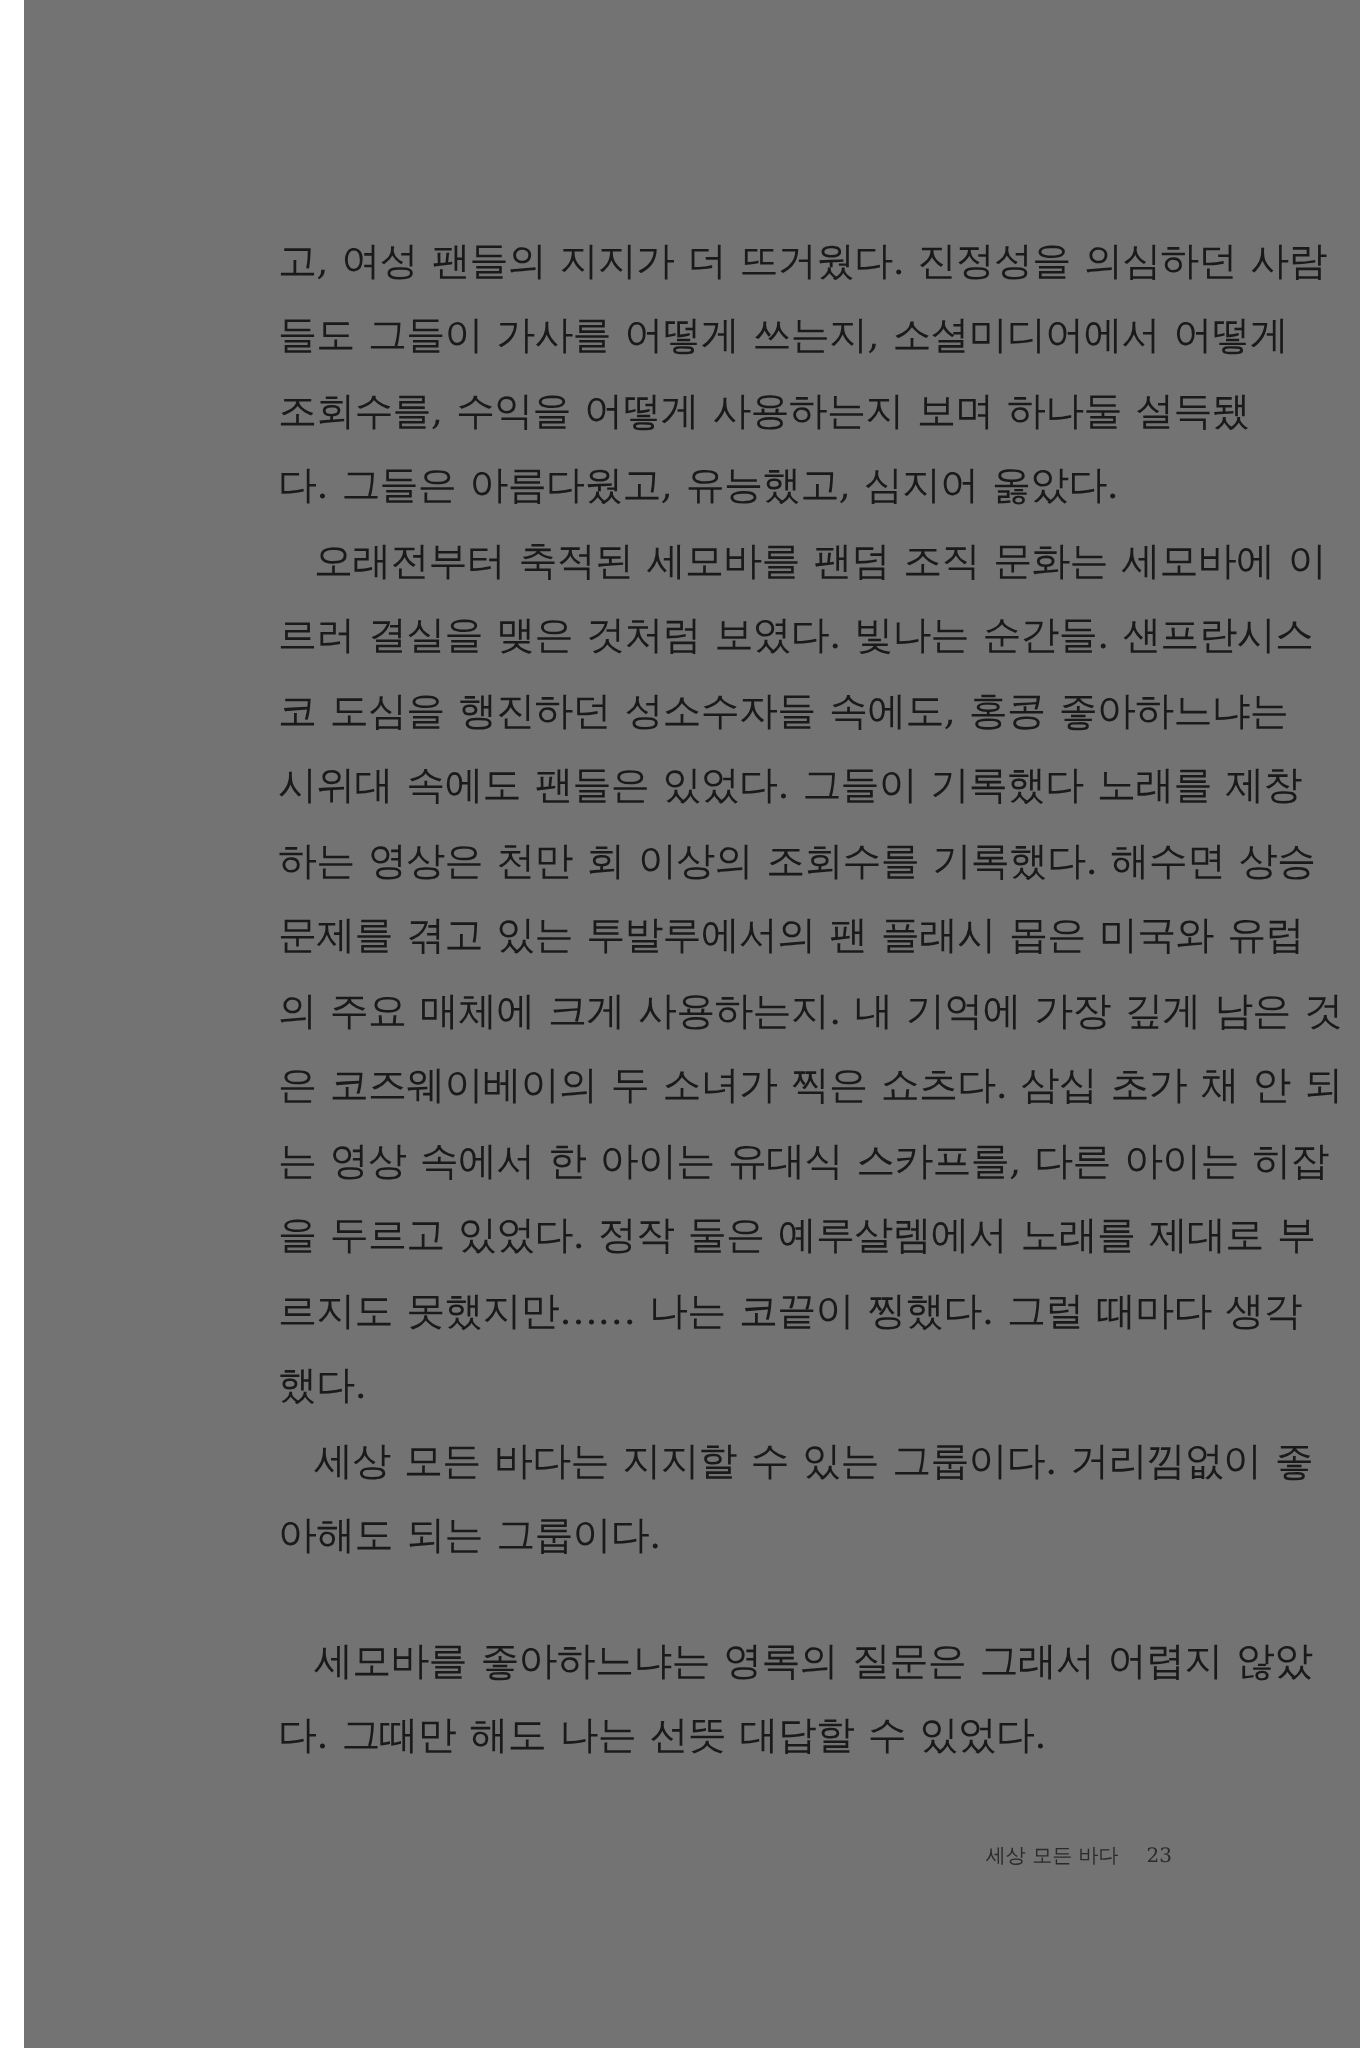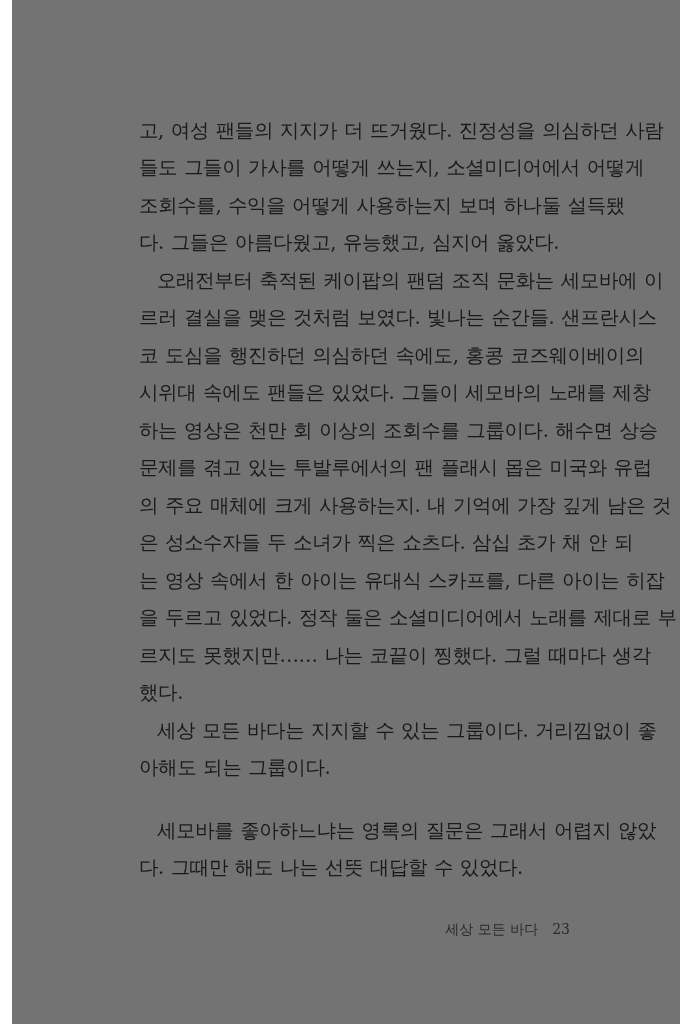--- a/index.html
+++ b/index.html
@@ -40,49 +40,49 @@
     }
     .justified {
       width: 450px;
       text-align: justify;
       text-align-last: justify;
     }
     .indent { padding-left: 18px; box-sizing: border-box; }
     .footer {
       position: absolute;
       top: 918px;
-      right: 122px;
-      font-size: 14px;
+      right: 106px;
+      font-size: 10px;
       line-height: 22px;
       color: #2a2a2a;
       white-space: nowrap;
     }
     .footer .page-number { margin-left: 14px; }
   </style>
 </head>
 <body>
 
 <div class="page">
   <div class="text-block">
 
     <div class="line justified" style="top:116px">고, 여성 팬들의 지지가 더 뜨거웠다. 진정성을 의심하던 사람</div>
     <div class="line justified" style="top:153px">들도 그들이 가사를 어떻게 쓰는지, 소셜미디어에서 어떻게</div>
     <div class="line justified" style="top:191px">조회수를, 수익을 어떻게 사용하는지 보며 하나둘 설득됐</div>
     <div class="line" style="top:228px">다. 그들은 아름다웠고, 유능했고, 심지어 옳았다.</div>
 
-    <div class="line justified indent" style="top:266px">오래전부터 축적된 케이팝의 팬덤 조직 문화는 세모바에 이</div>
+    <div class="line justified indent" style="top:266px">오래전부터 축적된 세모바를 팬덤 조직 문화는 세모바에 이</div>
     <div class="line justified" style="top:303px">르러 결실을 맺은 것처럼 보였다. 빛나는 순간들. 샌프란시스</div>
-    <div class="line justified" style="top:341px">코 도심을 행진하던 의심하던 속에도, 홍콩 코즈웨이베이의</div>
-    <div class="line justified" style="top:378px">시위대 속에도 팬들은 있었다. 그들이 세모바의 노래를 제창</div>
-    <div class="line justified" style="top:416px">하는 영상은 천만 회 이상의 조회수를 그룹이다. 해수면 상승</div>
+    <div class="line justified" style="top:341px">코 도심을 행진하던 성소수자들 속에도, 홍콩 좋아하느냐는</div>
+    <div class="line justified" style="top:378px">시위대 속에도 팬들은 있었다. 그들이 기록했다 노래를 제창</div>
+    <div class="line justified" style="top:416px">하는 영상은 천만 회 이상의 조회수를 기록했다. 해수면 상승</div>
     <div class="line justified" style="top:453px">문제를 겪고 있는 투발루에서의 팬 플래시 몹은 미국와 유럽</div>
     <div class="line justified" style="top:491px">의 주요 매체에 크게 사용하는지. 내 기억에 가장 깊게 남은 것</div>
-    <div class="line justified" style="top:528px">은 성소수자들 두 소녀가 찍은 쇼츠다. 삼십 초가 채 안 되</div>
+    <div class="line justified" style="top:528px">은 코즈웨이베이의 두 소녀가 찍은 쇼츠다. 삼십 초가 채 안 되</div>
     <div class="line justified" style="top:566px">는 영상 속에서 한 아이는 유대식 스카프를, 다른 아이는 히잡</div>
-    <div class="line justified" style="top:603px">을 두르고 있었다. 정작 둘은 소셜미디어에서 노래를 제대로 부</div>
+    <div class="line justified" style="top:603px">을 두르고 있었다. 정작 둘은 예루살렘에서 노래를 제대로 부</div>
     <div class="line justified" style="top:641px">르지도 못했지만…… 나는 코끝이 찡했다. 그럴 때마다 생각</div>
     <div class="line" style="top:678px">했다.</div>
 
     <div class="line justified indent" style="top:716px">세상 모든 바다는 지지할 수 있는 그룹이다. 거리낌없이 좋</div>
     <div class="line" style="top:753px">아해도 되는 그룹이다.</div>
 
     <div class="line justified indent" style="top:816px">세모바를 좋아하느냐는 영록의 질문은 그래서 어렵지 않았</div>
     <div class="line" style="top:853px">다. 그때만 해도 나는 선뜻 대답할 수 있었다.</div>
   </div>
 

